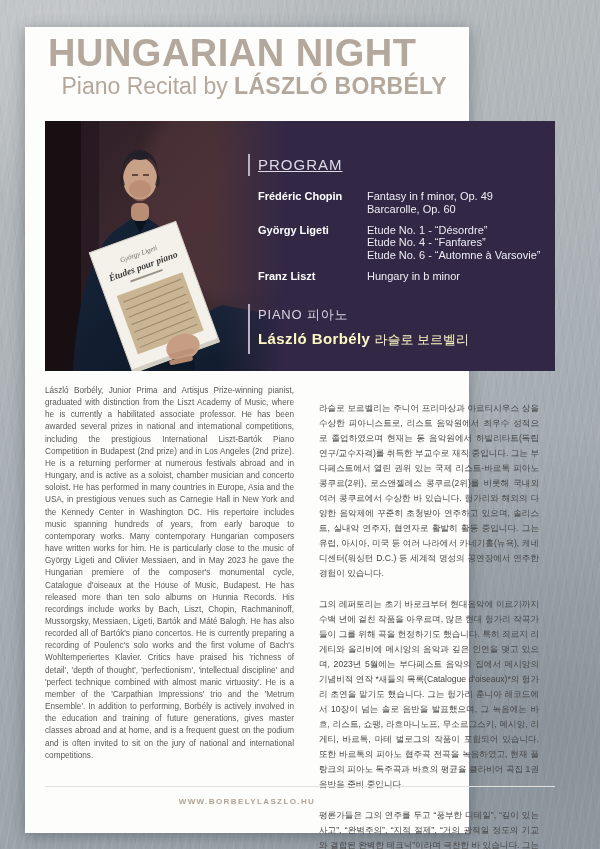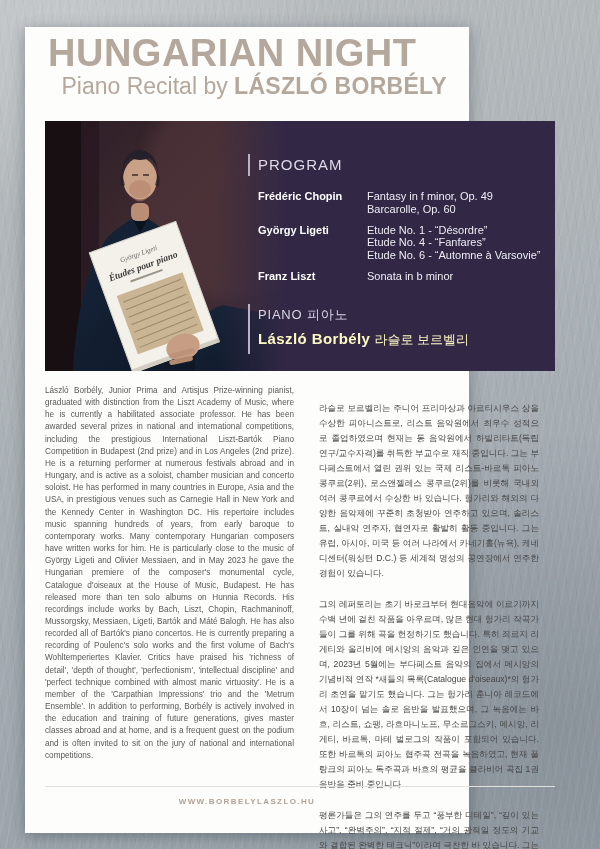--- a/index.html
+++ b/index.html
@@ -29,21 +29,21 @@
   .subtitle .bold { font-weight:bold; letter-spacing:.3px; }
   
   .hero {
     position:absolute; left:20px; top:94px; width:510px; height:250px;
     background:#322846; overflow:hidden;
   }
   .hero svg { position:absolute; left:0; top:0; }
   .prog-content { position:absolute; left:203px; top:33px; color:#f2f0f6; }
   .panel-heading {
     border-left:2px solid #bab3c8; padding:3px 0 3px 8px;
-    font-size:15px; line-height:16px; letter-spacing:1px; color:#dedbe6; font-weight:normal;
+    font-size:15px; line-height:16px; letter-spacing:1px; color:#dedbe6; font-weight:normal;text-decoration:underline;
   }
   .prog-table { margin:14px 0 0 10px; }
   .prog-row { display:grid; grid-template-columns:109px auto; margin-bottom:8px; }
   .composer { font-weight:bold; font-size:11px; line-height:12.8px; color:#ffffff; }
   .work { font-size:11px; line-height:12.8px; color:#eeecf4; white-space:nowrap; }
   .piano-block { position:absolute; left:203px; top:183px; border-left:2px solid #bab3c8; padding:2px 0 2px 8px; }
   .piano-role { font-size:13px; line-height:17px; color:#d9d5e3; letter-spacing:.8px; }
   .piano-name { font-size:15px; line-height:24px; color:#fef9c3; margin-top:4px; }
   .piano-name .en { font-weight:bold; letter-spacing:.4px; }
   .piano-name .ko { font-weight:normal; font-size:13px; }
@@ -158,21 +158,21 @@
           <div class="composer">György Ligeti</div>
           <div class="works">
             <div class="work">Etude No. 1 - “Désordre”</div>
             <div class="work">Etude No. 4 - “Fanfares”</div>
             <div class="work">Etude No. 6 - “Automne à Varsovie”</div>
           </div>
         </div>
         <div class="prog-row">
           <div class="composer">Franz Liszt</div>
           <div class="works">
-            <div class="work">Sonata in b minor</div>
+            <div class="work">Hungary in b minor</div>
           </div>
         </div>
       </div>
     </div>
 
     <div class="piano-block">
       <div class="piano-role">
         <span>PIANO</span>
         <span>피아노</span>
       </div>

